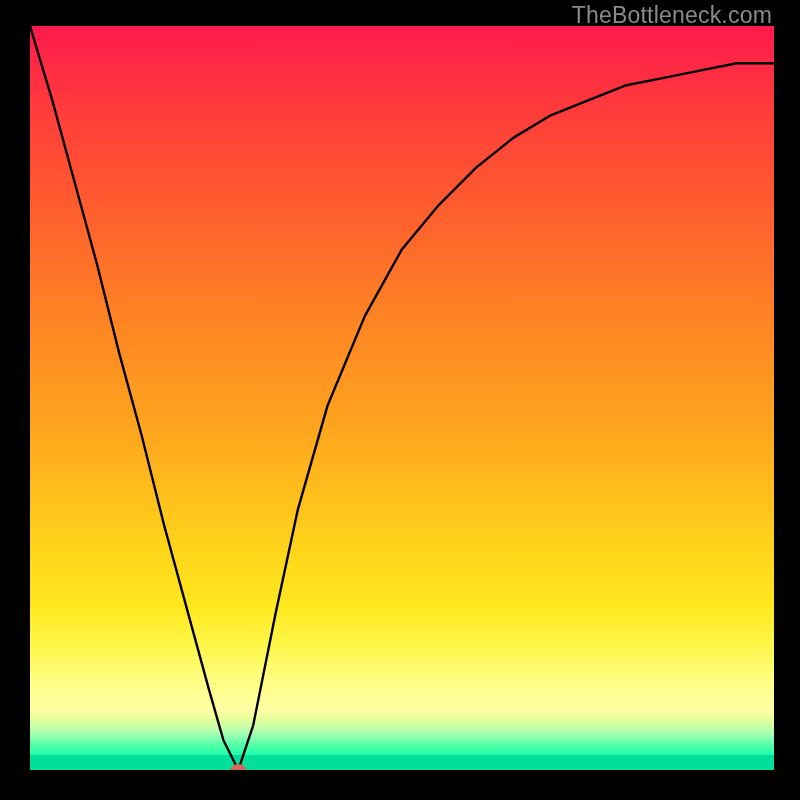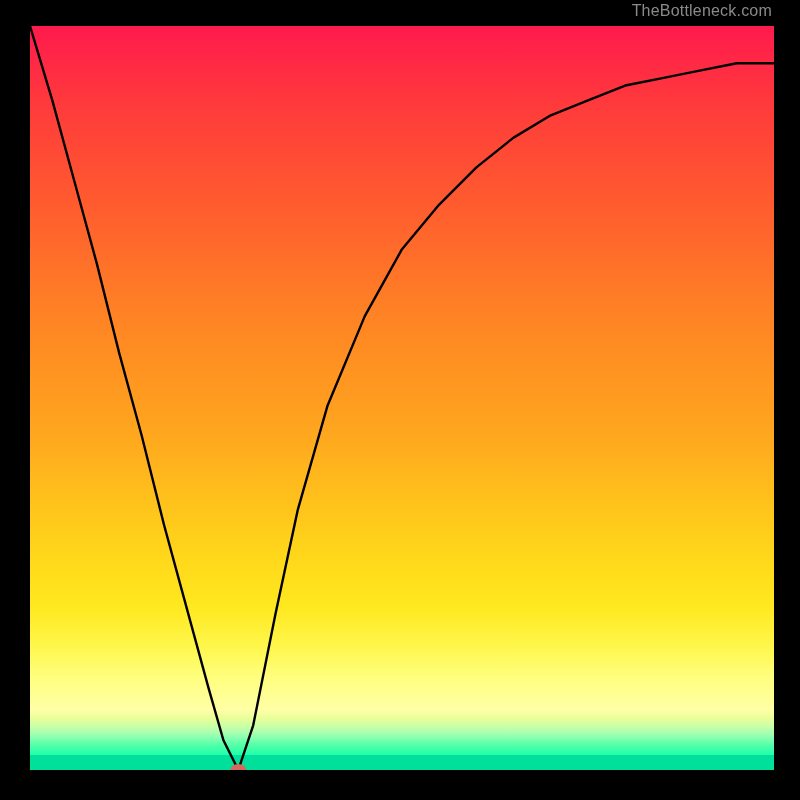--- a/index.html
+++ b/index.html
@@ -78,21 +78,21 @@
   .curve {
     position: absolute;
     inset: 0;
     pointer-events: none;
   }
   .watermark {
     position: absolute;
     top: 2px;
     right: 28px;
     color: #8a8a8a;
-    font-size: 16px;
+    font-size: 23px;
     font-weight: 500;
     letter-spacing: 0.2px;
   }
 </style>
 </head>
 <body>
 
 <div class="frame">
 
   <div class="watermark">TheBottleneck.com</div>

